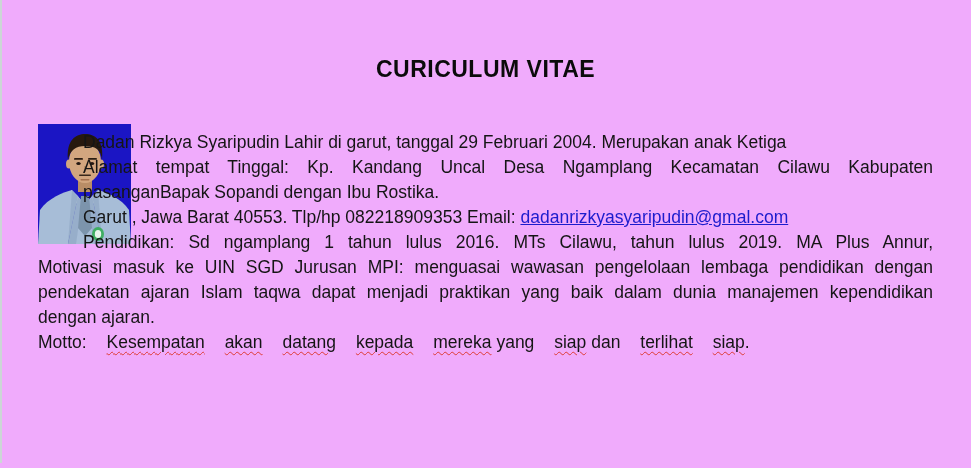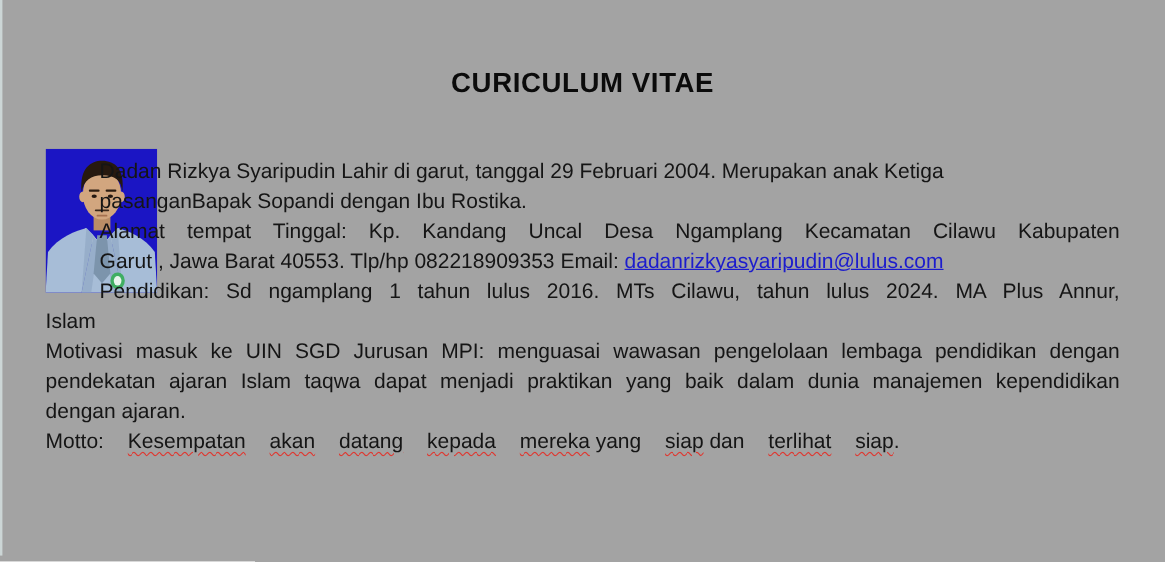--- a/index.html
+++ b/index.html
@@ -1,20 +1,20 @@
 <!DOCTYPE html>
 <html style="--text: #151515; --link: #1c1ccd; --squiggle: #dd3a33; --edge: #ccd6d6;"><head>
 <meta charset="utf-8">
 <style>
   :root{
     --text:#151515; --link:#1c1ccd; --squiggle:#dd3a33; --edge:#ccd6d6;
   }
   html,body{margin:0;padding:0;background:#ffffff;}
   .screen{
-    position:relative; width:971px; height:468px; background:#a3a3a3;
+    position:relative; width:971px; height:468px; background:#f0abfc;
     overflow:hidden; font-family:"Liberation Sans","DejaVu Sans",sans-serif;
     color:var(--text);
   }
   .left-edge{
     position:absolute; left:0; top:0; width:2px; height:463px;
     background:var(--edge);
   }
   .title{
     position:absolute; top:56px; left:0; width:100%;
     text-align:center; font-size:23px; font-weight:700; letter-spacing:.5px;
@@ -84,23 +84,22 @@
       <ellipse cx="54" cy="39.5" rx="2.2" ry="1.5" fill="#241812"></ellipse>
 
       <rect x="46" y="42" width="2" height="6" fill="#b98d66"></rect>
       <rect x="41" y="50.5" width="12" height="1.6" rx="0.8" fill="#3a281a"></rect>
       <rect x="42.5" y="55" width="9" height="1.4" rx="0.7" fill="#a5714f"></rect>
     </svg>
   </div>
 
   <div class="cv-body" id="cv-body">
       <div class="line wrap"><span>Dadan Rizkya Syaripudin Lahir di garut, tanggal 29 Februari 2004. Merupakan anak Ketiga</span></div>
+      <div class="line wrap justify"><span>Alamat tempat Tinggal: Kp. Kandang Uncal Desa Ngamplang Kecamatan Cilawu  Kabupaten</span></div>
       <div class="line wrap"><span>pasanganBapak Sopandi dengan Ibu Rostika.</span></div>
-      <div class="line wrap justify"><span>Alamat tempat Tinggal: Kp. Kandang Uncal Desa Ngamplang Kecamatan Cilawu  Kabupaten</span></div>
-      <div class="line wrap"><span>Garut , Jawa Barat 40553. Tlp/hp 082218909353 Email: </span><a href="#" class="link">dadanrizkyasyaripudin@lulus.com</a></div>
-      <div class="line wrap justify"><span>Pendidikan: Sd ngamplang 1 tahun lulus 2016. MTs Cilawu,  tahun lulus 2024.  MA Plus Annur,</span></div>
-      <div class="line"><span>Islam</span></div>
+      <div class="line wrap"><span>Garut , Jawa Barat 40553. Tlp/hp 082218909353 Email: </span><a href="#" class="link">dadanrizkyasyaripudin@gmal.com</a></div>
+      <div class="line wrap justify"><span>Pendidikan: Sd ngamplang 1 tahun lulus 2016. MTs Cilawu,  tahun lulus 2019.  MA Plus Annur,</span></div>
       <div class="line justify"><span>Motivasi masuk ke UIN SGD Jurusan MPI: menguasai wawasan pengelolaan lembaga pendidikan dengan</span></div>
       <div class="line justify"><span>pendekatan ajaran Islam taqwa dapat menjadi praktikan yang baik dalam dunia manajemen kependidikan</span></div>
       <div class="line"><span>dengan ajaran.</span></div>
       <div class="line"><span>Motto: </span><span class="sq">Kesempatan</span><span> </span><span class="sq">akan</span><span> </span><span class="sq">datang</span><span> </span><span class="sq">kepada</span><span> </span><span class="sq">mereka</span><span> yang </span><span class="sq">siap</span><span> dan </span><span class="sq">terlihat</span><span> </span><span class="sq">siap</span><span>.</span></div>
     </div>
 </div>
 
 </body></html>

